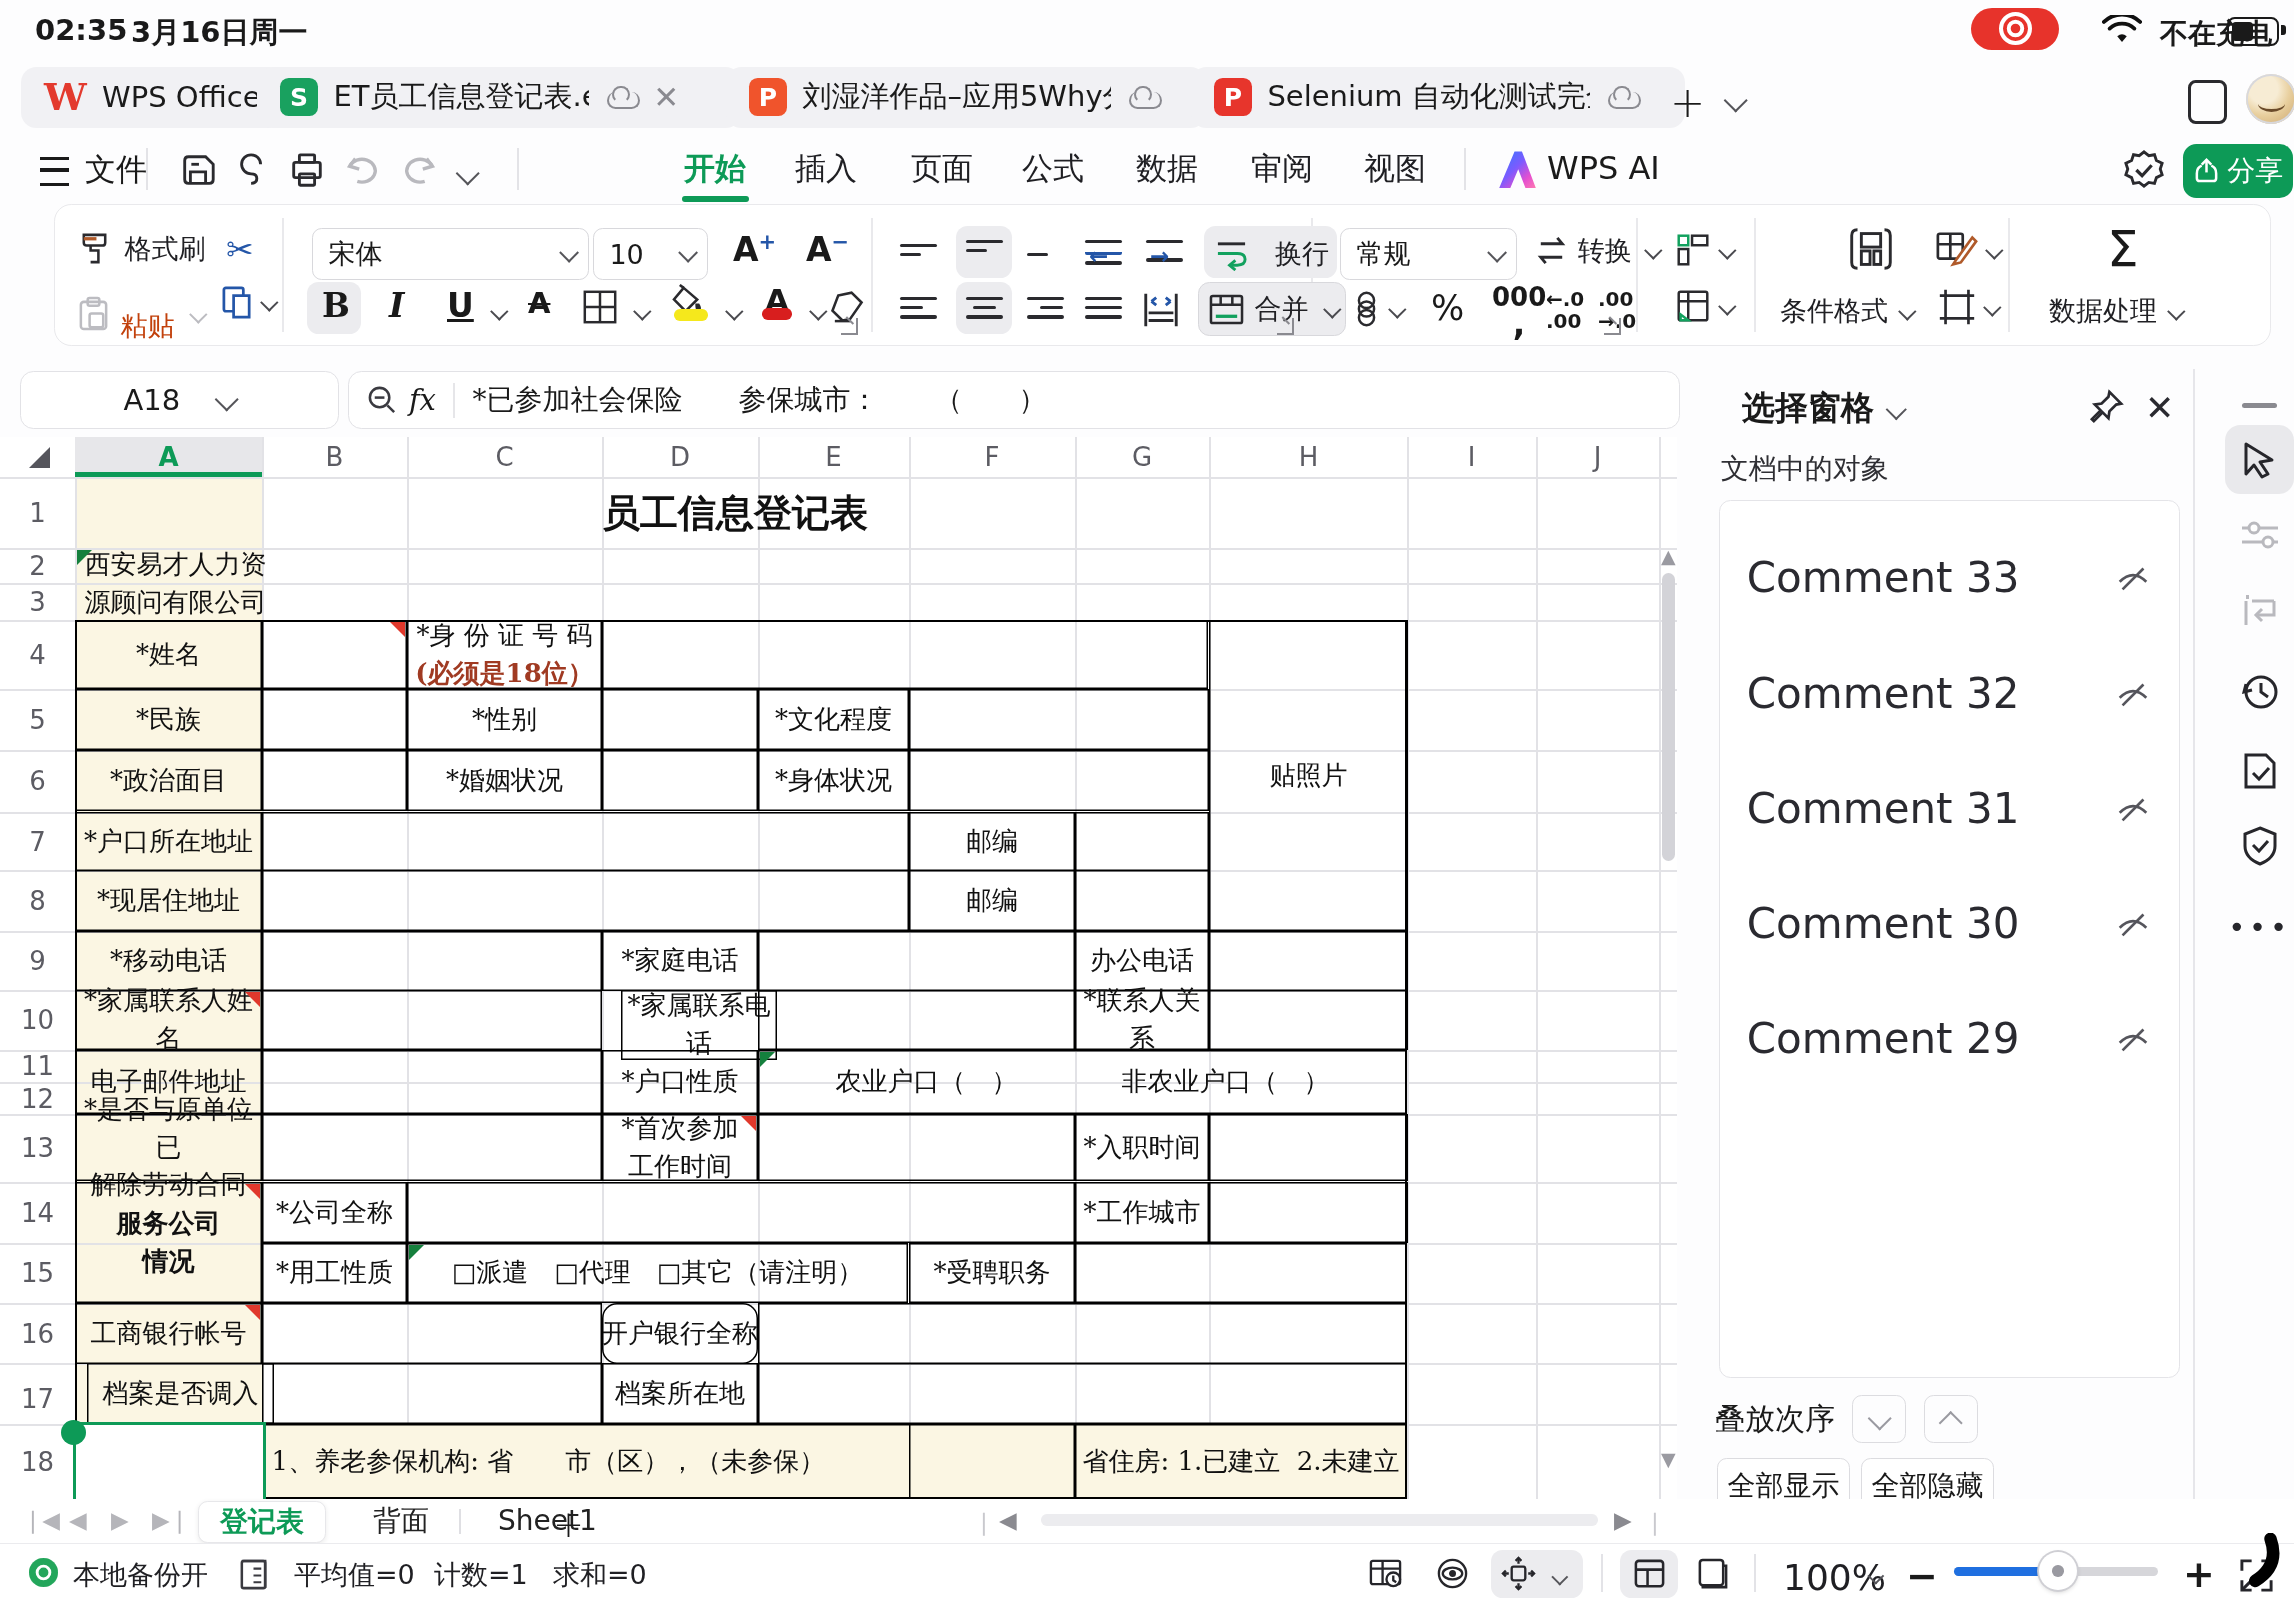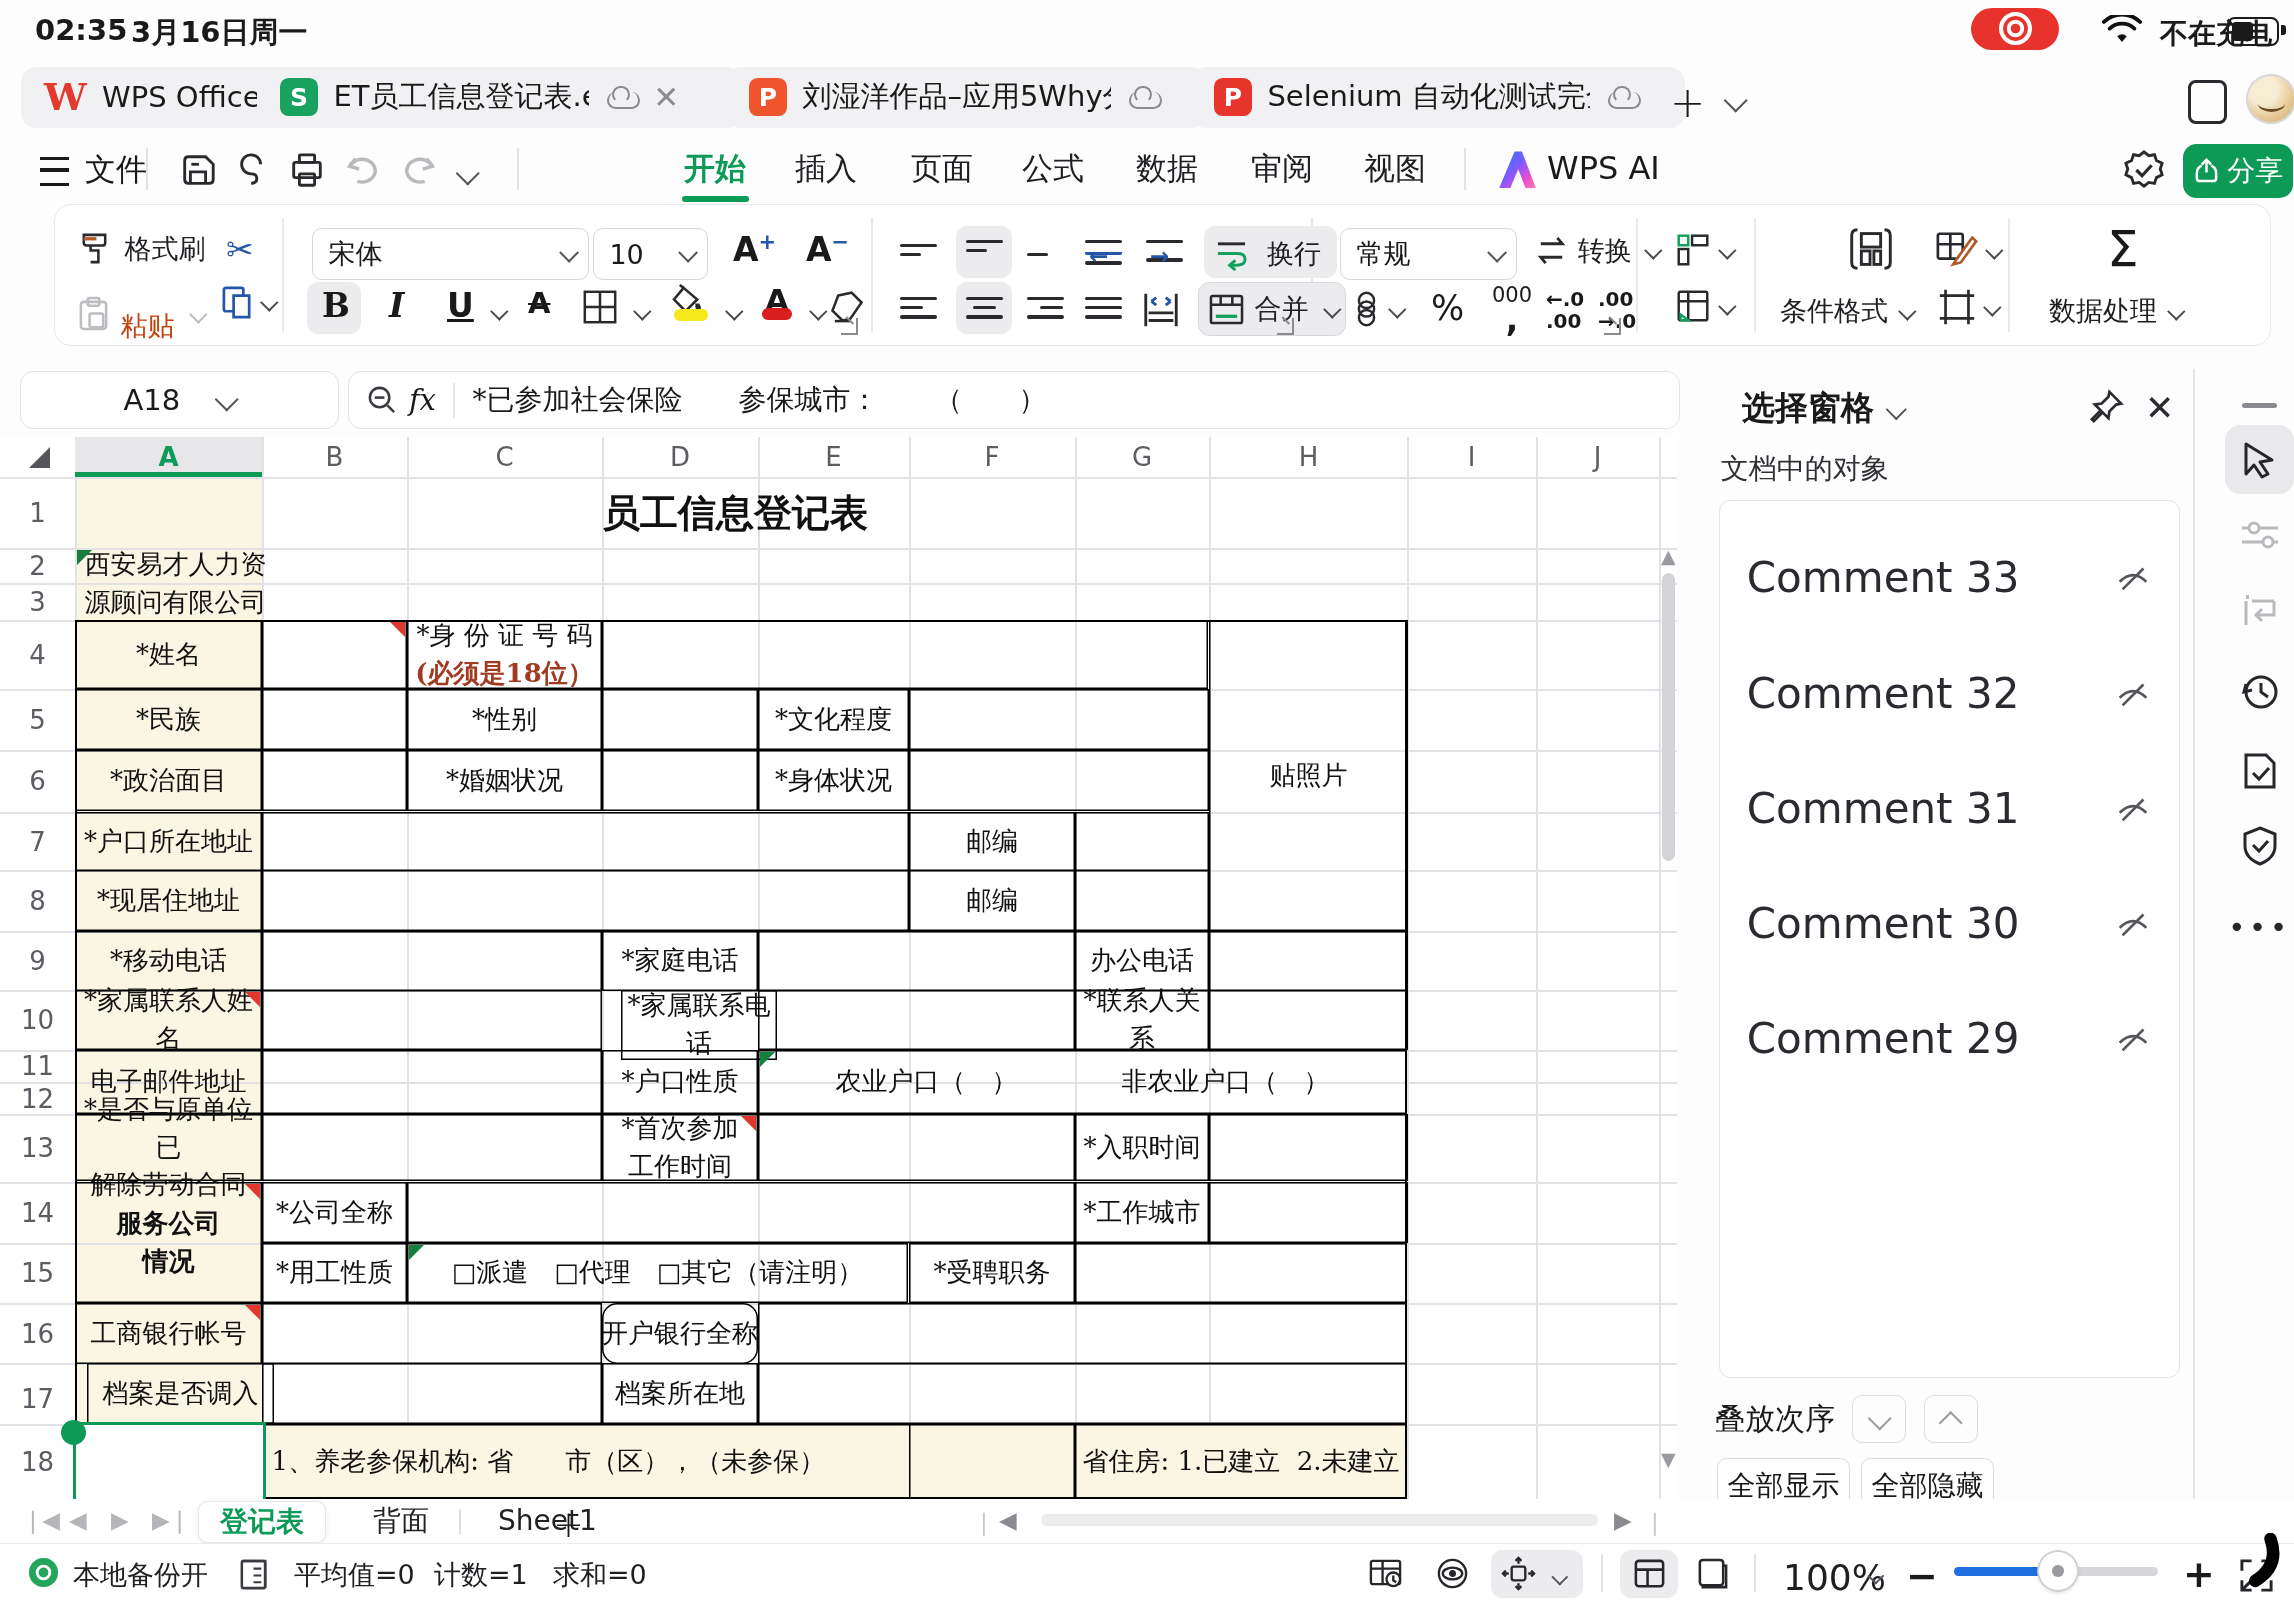--- a/index.html
+++ b/index.html
@@ -343,21 +343,21 @@
       <i style="width:37px"></i>
     </div>
   <div class="abs" style="left:1034px;top:38px;color:#2456a8;font-size:23px;font-weight:bold">←</div>
   <div class="abs alic" style="left:1091px;top:29px">
       <i style="width:37px"></i>
       <i style="width:37px;background:transparent"></i>
       <i style="width:37px"></i>
     </div>
   <div class="abs" style="left:1095px;top:38px;color:#2456a8;font-size:23px;font-weight:bold">→</div>
   <div class="abs pill-hl" style="left:1149px;top:21px;width:133px;height:52px"></div>
-  <div class="abs row" style="left:1159px;top:31px;gap:18px">
+  <div class="abs row" style="left:1159px;top:31px;gap:26px">
     <svg width="35" height="33" viewBox="0 0 36 34" fill="none">
         <path d="M4 6 h28" stroke="#2a2a2e" stroke-width="3"></path>
         <path d="M4 16 h20 q8 0 8 6 t-8 6 h-6" stroke="#12a15e" stroke-width="3"></path>
         <path d="M22 23 l-6 5 6 5" stroke="#12a15e" stroke-width="3"></path>
       </svg>
     <span class="rlabel">换行</span>
   </div>
   <div class="abs alic" style="left:845px;top:86px">
       <i style="width:37px"></i>
       <i style="width:23px"></i>
@@ -413,21 +413,21 @@
   <div class="abs row" style="left:1295px;top:85px">
     <svg width="33" height="38" viewBox="0 0 34 40" fill="none" stroke="#2a2a2e" stroke-width="2.6">
         <circle cx="17" cy="11" r="8"></circle>
         <circle cx="17" cy="20" r="8"></circle>
         <circle cx="17" cy="29" r="8"></circle>
       </svg>
     <span class="mini-chev"></span>
   </div>
   <div class="abs" style="left:1376px;top:83px;font-size:35px">%</div>
   <div class="abs" style="left:1437px;top:81px;text-align:center;line-height:0.9">
-    <span style="font-size:21px;font-weight:400">000</span><br><span style="font-size:33px;font-weight:bold">,</span>
+    <span style="font-size:26px;font-weight:700">000</span><br><span style="font-size:33px;font-weight:bold">,</span>
   </div>
   <div class="abs" style="left:1491px;top:83px;font-size:20px;font-weight:600;line-height:1.1">←.0<br>.00</div>
   <div class="abs" style="left:1543px;top:83px;font-size:20px;font-weight:600;line-height:1.1">.00<br>→.0</div>
   <div class="corner-exp" style="left:1549px;bottom:9.6px"></div>
 
   <div class="abs row" style="left:1618px;top:25px">
     <svg width="40" height="40" viewBox="0 0 42 42" fill="none" stroke="#2a2a2e" stroke-width="2.6">
         <rect x="6" y="6" width="10" height="10" stroke="#12a15e"></rect>
         <rect x="20" y="6" width="16 " height="10"></rect>
         <rect x="6" y="20" width="10" height="16"></rect>

